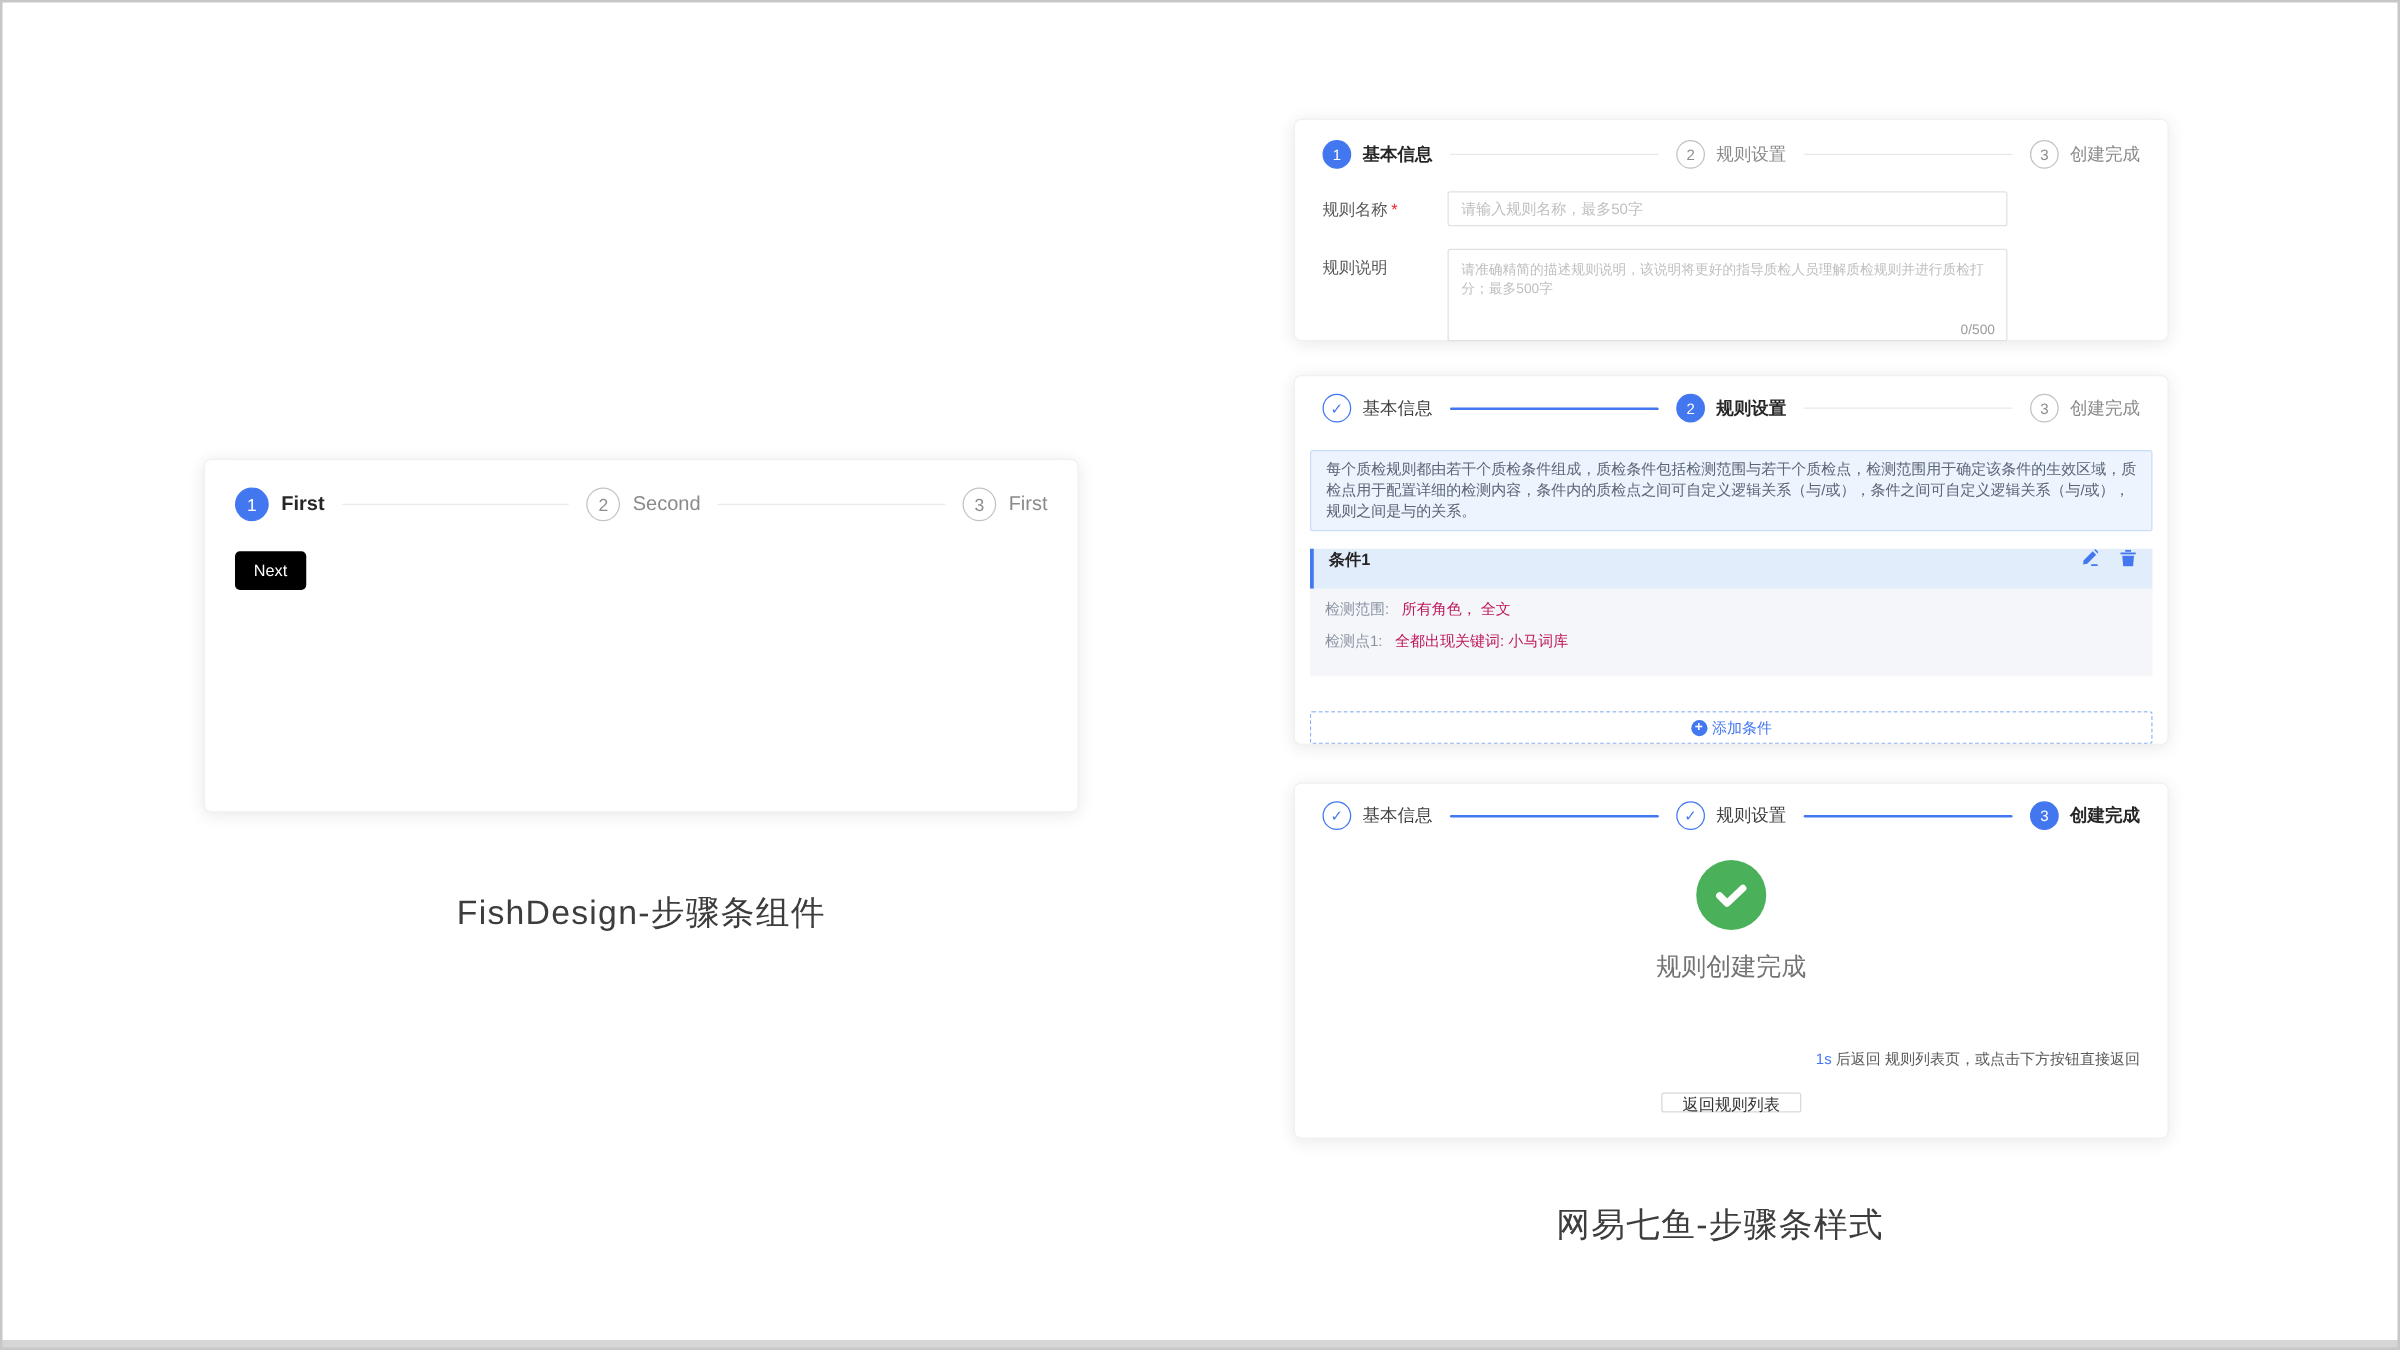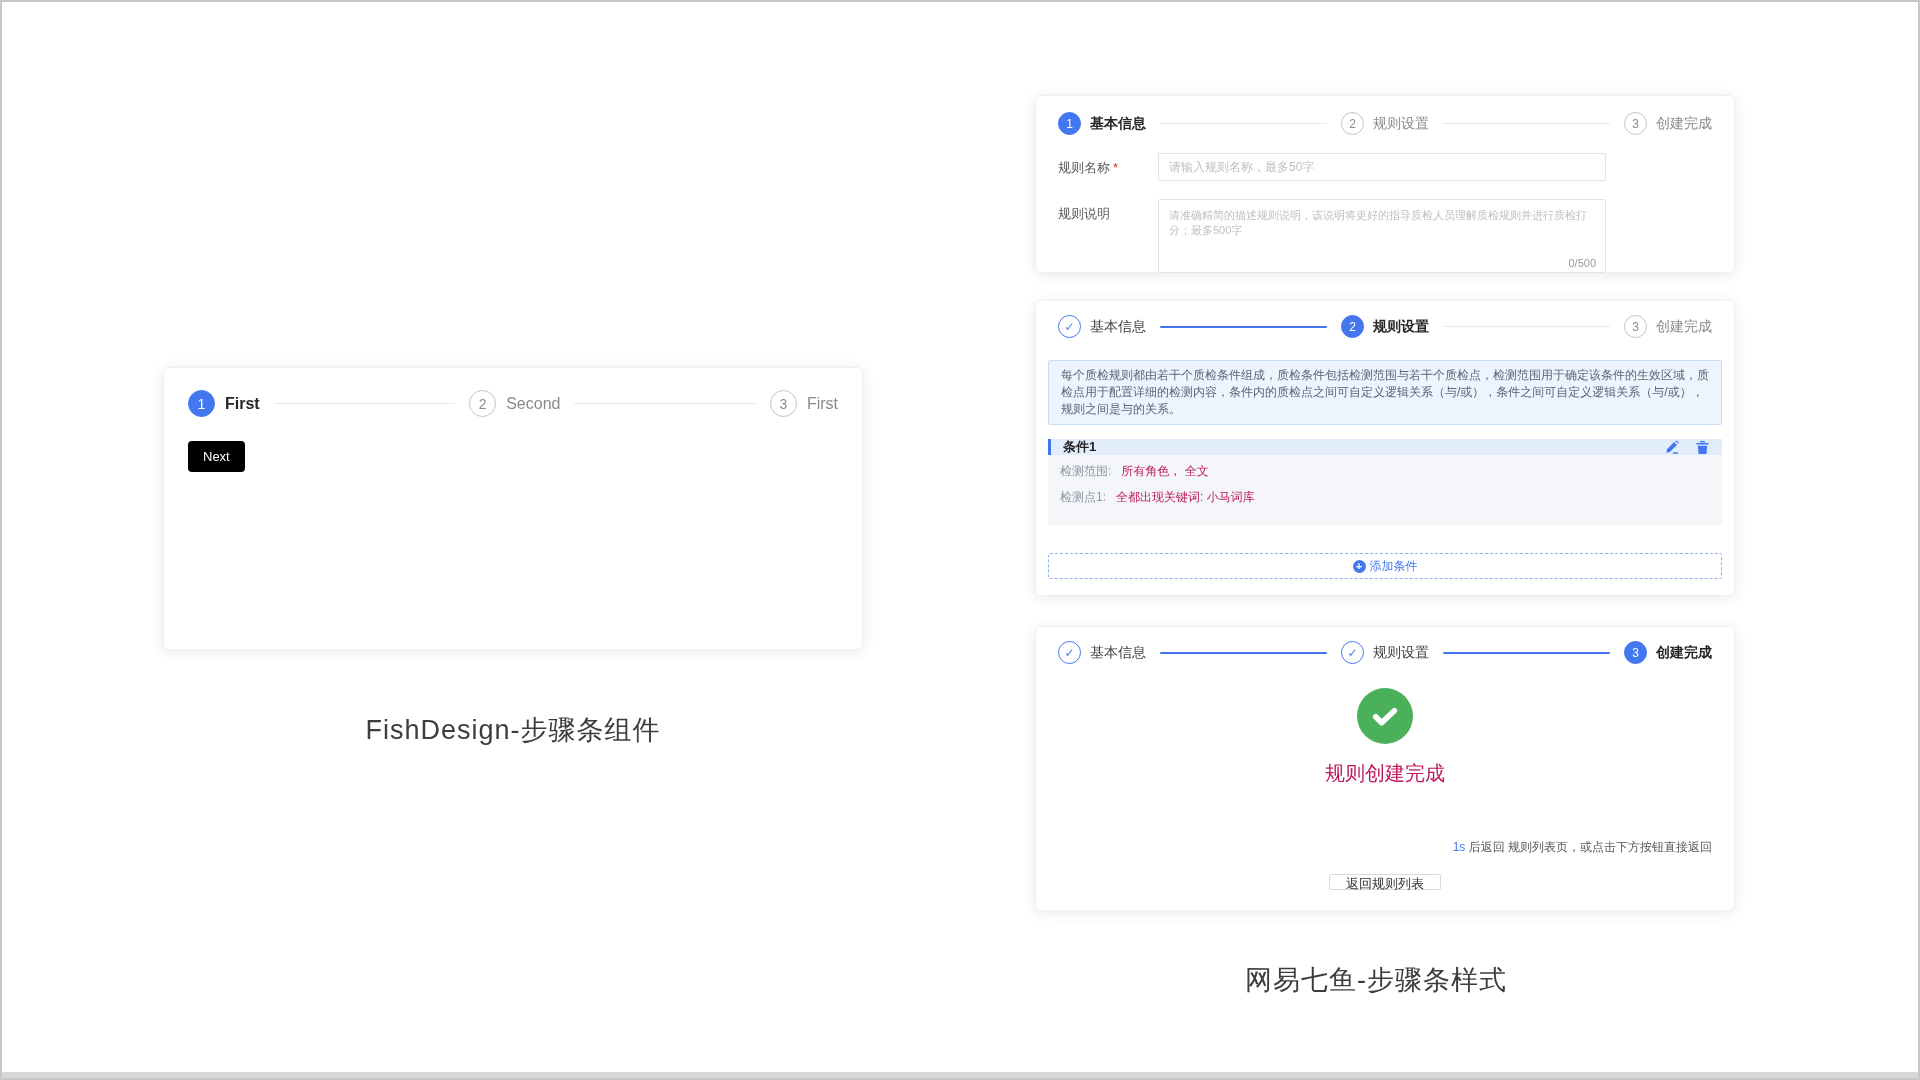--- a/index.html
+++ b/index.html
@@ -53,40 +53,40 @@
   .ta-wrap { position:relative; width:448px; }
   .f-textarea { width:448px; height:74px; border:1px solid #e1e1e1; border-radius:2px;
                 font-size:11px; padding:8px 10px 18px; color:#333; resize:none;
                 font-family:inherit; outline:none; }
   .counter { position:absolute; right:10px; bottom:8px; font-size:11px; color:#9b9b9b; }
 
   .q-card2 { left:1035px; top:300px; width:700px; height:296px; padding:12px; }
   .q-card2 .stepper { padding:0 10px; margin-top:2px; }
   .notice { margin-top:22px; background:#eef4fe; border:1px solid #c9dcf8; border-radius:2px;
             padding:6px 12px; font-size:12px; line-height:17px; color:#5a6577; }
-  .cond-bar { margin-top:14px; height:16px; background:#e2edfc; border-left:3px solid #4377f0;
-              display:flex; align-items:center; padding:0 12px; }
+  .cond-bar { margin-top:14px; height:32px; background:#e2edfc; border-left:3px solid #4377f0;
+              display:flex; align-items:flex-start; padding:0 12px; }
   .cond-title { font-size:13px; font-weight:700; color:#262626; }
   .cond-icons { margin-left:auto; display:flex; align-items:center; gap:16px; }
   .icon-btn { width:15px; height:15px; cursor:pointer; display:flex; }
   .cond-detail { background:#f5f6fa; padding:8px 12px 10px; }
   .d-row { display:flex; align-items:flex-start; height:26px; font-size:12px; }
   .d-label { color:#8c94a3; flex:none; }
   .d-value { color:#be185d; font-weight:500; margin-left:10px; }
   .add-btn { margin-top:28px; width:100%; height:26px; background:#fff; border:1px dashed #8fb0f3;
              border-radius:2px; display:flex; align-items:center; justify-content:center;
              gap:4px; cursor:pointer; font-family:inherit; }
   .plus-ico { width:13px; height:13px; border-radius:50%; background:#4377f0; color:#fff;
               font-size:11px; line-height:12px; text-align:center; flex:none; font-weight:700; }
   .add-label { font-size:12px; color:#4377f0; }
 
   .q-card3 { left:1035px; top:626px; width:700px; height:285px; padding:14px 22px; }
   .success-circle { width:56px; height:56px; border-radius:50%; background:#4bb05a;
                     margin:24px auto 0; display:flex; align-items:center; justify-content:center; }
-  .success-title { text-align:center; margin-top:16px; font-size:20px; color:#be185d; font-weight:500; }
+  .success-title { text-align:center; margin-top:16px; font-size:20px; color:#737373; font-weight:500; }
   .countdown { text-align:right; margin-top:52px; font-size:12px; color:#595959; }
   .countdown .sec { color:#4377f0; }
   .back-btn { display:block; margin:18px auto 0; height:16px; padding:0 16px; background:#fff;
               border:1px solid #d9d9d9; border-radius:2px; font-size:13px; color:#333;
               cursor:pointer; font-family:inherit; }
 </style>
 </head>
 <body>
 
 <div class="stage">

